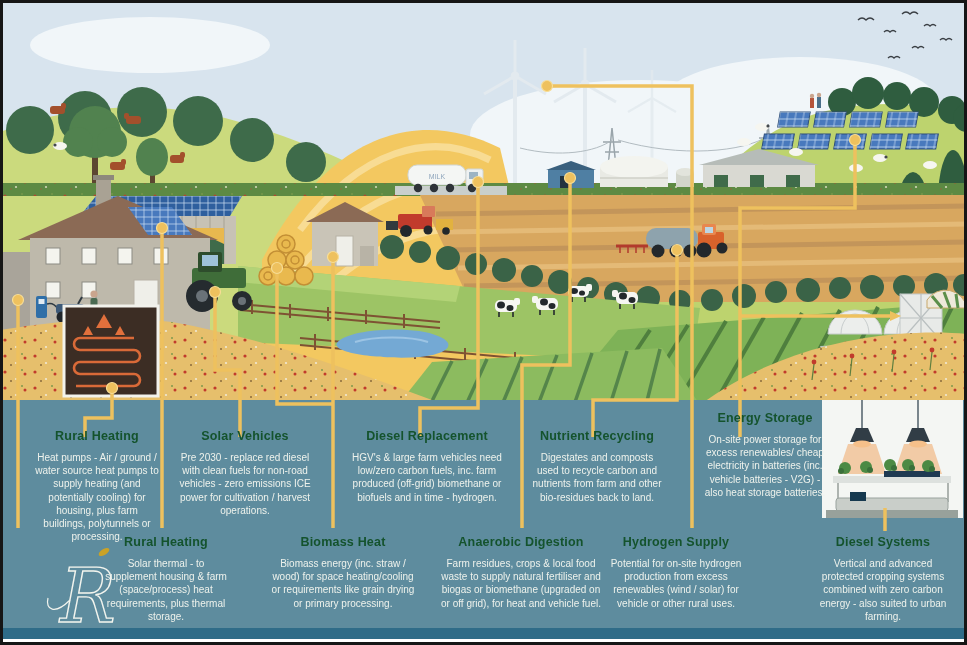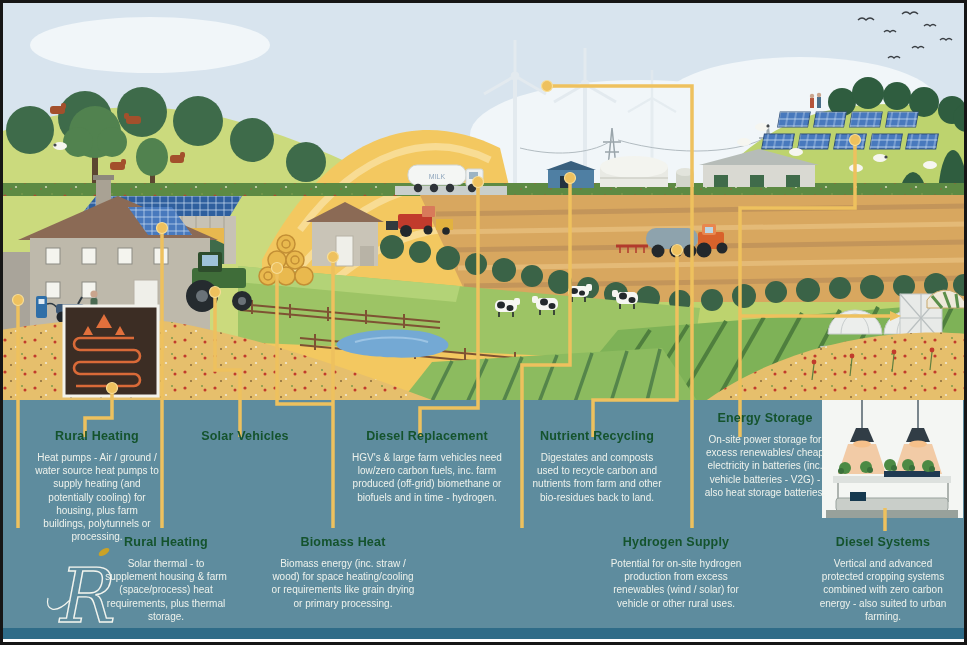--- a/index.html
+++ b/index.html
@@ -564,20 +564,21 @@
     <path d="M70,600 C55,615 45,610 48,598" fill="none" stroke="#f2f4ee" stroke-width="1.2"></path>
   </g>
 </svg>
 
 <div class="label" style="left:26px;top:429px;width:142px">
   <h3>Rural Heating</h3>
   <p>Heat pumps - Air / ground / water source heat pumps to supply heating (and potentially cooling) for housing, plus farm buildings, polytunnels or processing.</p>
 </div>
 <div class="label" style="left:170px;top:429px;width:150px">
   <h3>Solar Vehicles</h3>
+  <p>Pre 2030 - replace red diesel with clean fuels for non-road vehicles - zero emissions ICE power for cultivation / harvest operations.</p>
 </div>
 <div class="label" style="left:343px;top:429px;width:168px">
   <h3>Diesel Replacement</h3>
   <p>HGV's &amp; large farm vehicles need low/zero carbon fuels, inc. farm produced (off-grid) biomethane or biofuels and in time - hydrogen.</p>
 </div>
 <div class="label" style="left:524px;top:429px;width:146px">
   <h3>Nutrient Recycling</h3>
   <p>Digestates and composts used to recycle carbon and nutrients from farm and other bio-residues back to land.</p>
 </div>
 <div class="label" style="left:696px;top:411px;width:138px">
@@ -585,20 +586,24 @@
   <p>On-site power storage for excess renewables/ cheap electricity in batteries (inc. vehicle batteries - V2G) - also heat storage batteries.</p>
 </div>
 <div class="label" style="left:96px;top:535px;width:140px">
   <h3>Rural Heating</h3>
   <p>Solar thermal - to supplement housing &amp; farm (space/process) heat requirements, plus thermal storage.</p>
 </div>
 <div class="label" style="left:262px;top:535px;width:162px">
   <h3>Biomass Heat</h3>
   <p>Biomass energy (inc. straw / wood) for space heating/cooling or requirements like grain drying or primary processing.</p>
 </div>
+<div class="label" style="left:432px;top:535px;width:178px">
+  <h3>Anaerobic Digestion</h3>
+  <p>Farm residues, crops &amp; local food waste to supply natural fertiliser and biogas or biomethane (upgraded on or off grid), for heat and vehicle fuel.</p>
+</div>
 <div class="label" style="left:598px;top:535px;width:156px">
   <h3>Hydrogen Supply</h3>
   <p>Potential for on-site hydrogen production from excess renewables (wind / solar) for vehicle or other rural uses.</p>
 </div>
 <div class="label" style="left:806px;top:535px;width:154px">
   <h3>Diesel Systems</h3>
   <p>Vertical and advanced protected cropping systems combined with zero carbon energy - also suited to urban farming.</p>
 </div>
 
 <div id="frame"></div>

